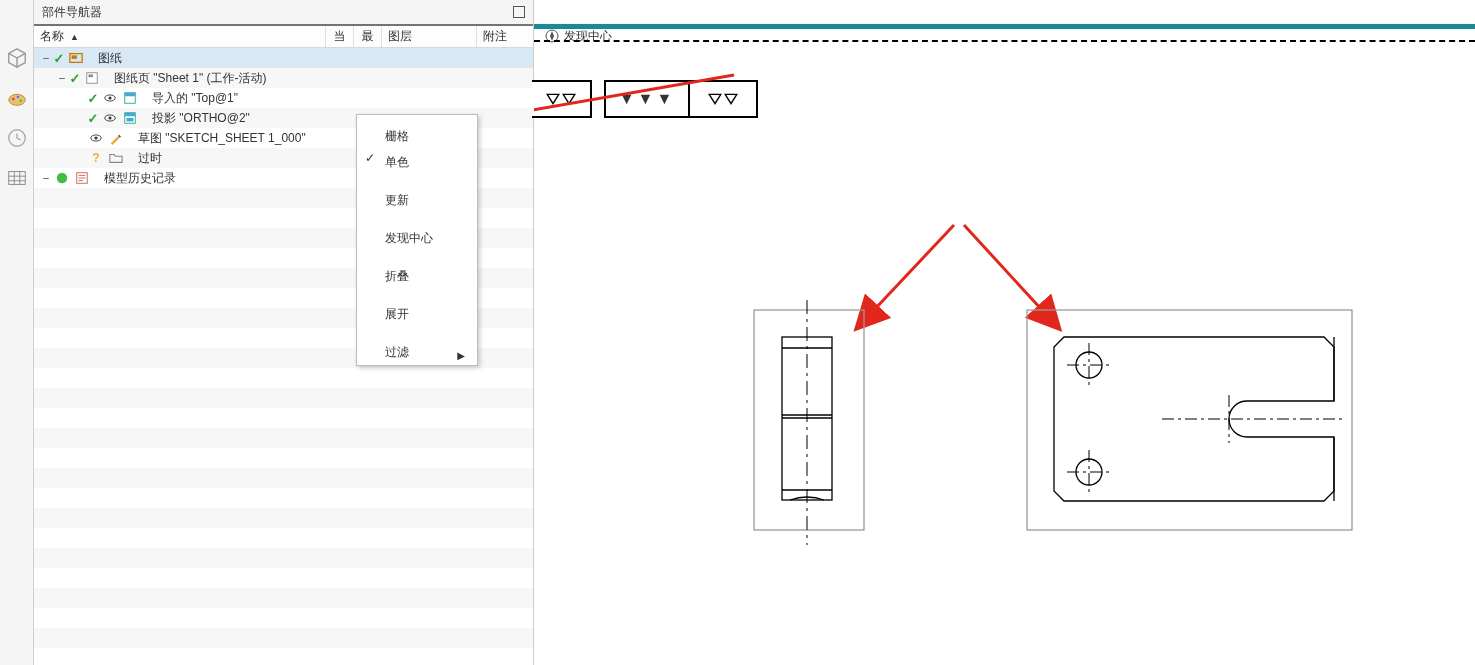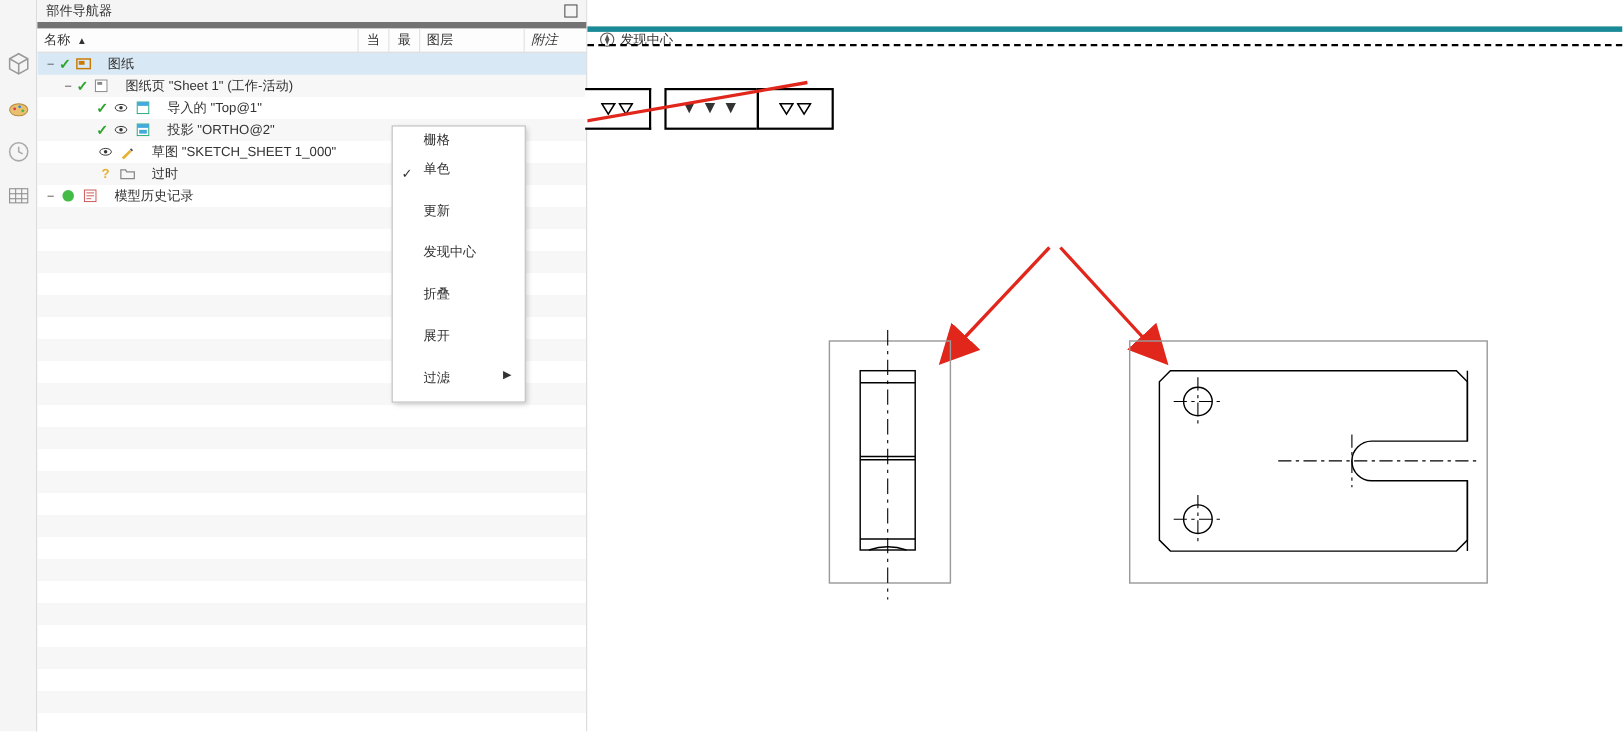--- a/index.html
+++ b/index.html
@@ -36,21 +36,21 @@
 .nav-panel {
   width: 500px;
   background: #fff;
   border-right: 1px solid #ccc;
   display: flex;
   flex-direction: column;
 }
 .nav-header {
   height: 26px;
   background: #f5f5f5;
-  border-bottom: 6px solid #737373;
+  border-bottom: 2px solid #737373;
   display: flex;
   align-items: center;
   padding: 0 8px;
   justify-content: space-between;
 }
 .nav-header .title { font-size: 12px; }
 .nav-header .maxbtn {
   width: 12px; height: 12px; border: 1px solid #555;
 }
 
@@ -64,21 +64,21 @@
 .col-header div {
   border-right: 1px solid #e0e0e0;
   padding: 3px 6px;
   display: flex;
   align-items: center;
 }
 .col-name { width: 292px; }
 .col-cur { width: 28px; justify-content: center; }
 .col-recent { width: 28px; justify-content: center; }
 .col-layer { width: 95px; }
-.col-anno { flex: 1; border-right: none !important; font-style: italic; }
+.col-anno { flex: 1; border-right: none !important; }
 .sort-arrow { margin-left: 6px; font-size: 9px; }
 
 .tree-area {
   flex: 1;
   position: relative;
   overflow: hidden;
 }
 .tree-stripes {
   position: absolute;
   top: 0; left: 0; right: 0; bottom: 0;
@@ -126,21 +126,21 @@
   width: 122px;
   background: #fff;
   border: 1px solid #bcbcbc;
   box-shadow: 2px 2px 5px rgba(0,0,0,0.2);
   padding: 4px 0;
   z-index: 50;
 }
 .ctx-item {
   height: 26px;
   display: flex;
-  align-items: flex-start;
+  align-items: flex-end;
   padding: 0 12px 0 28px;
   position: relative;
 }
 .ctx-item .chkmark {
   position: absolute; left: 8px; top: 6px;
 }
 .ctx-item .submenu-arrow {
   margin-left: auto; font-size: 10px;
 }
 .ctx-spacer { height: 12px; }

